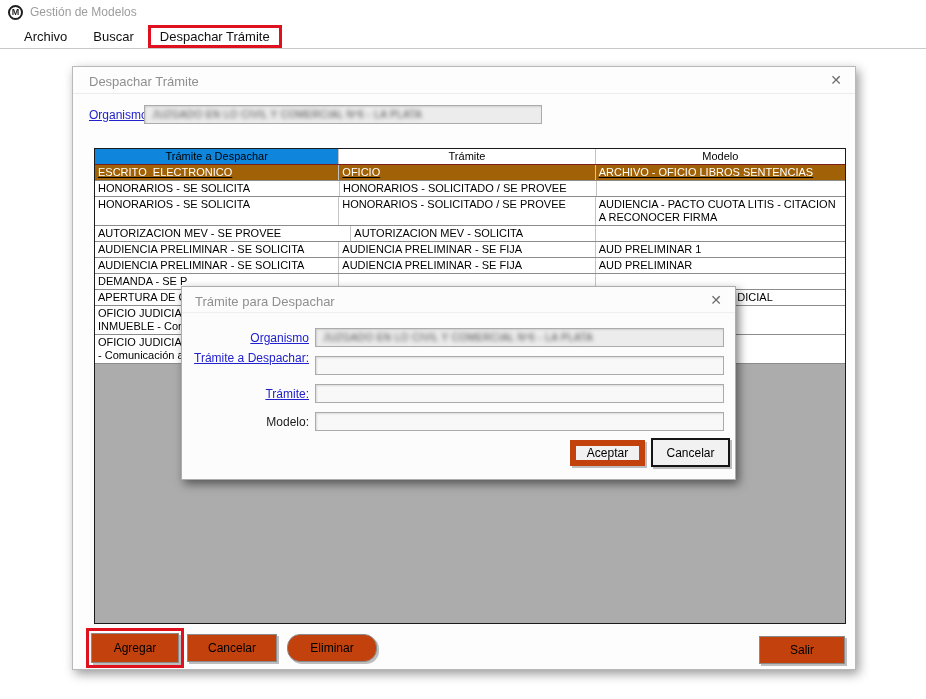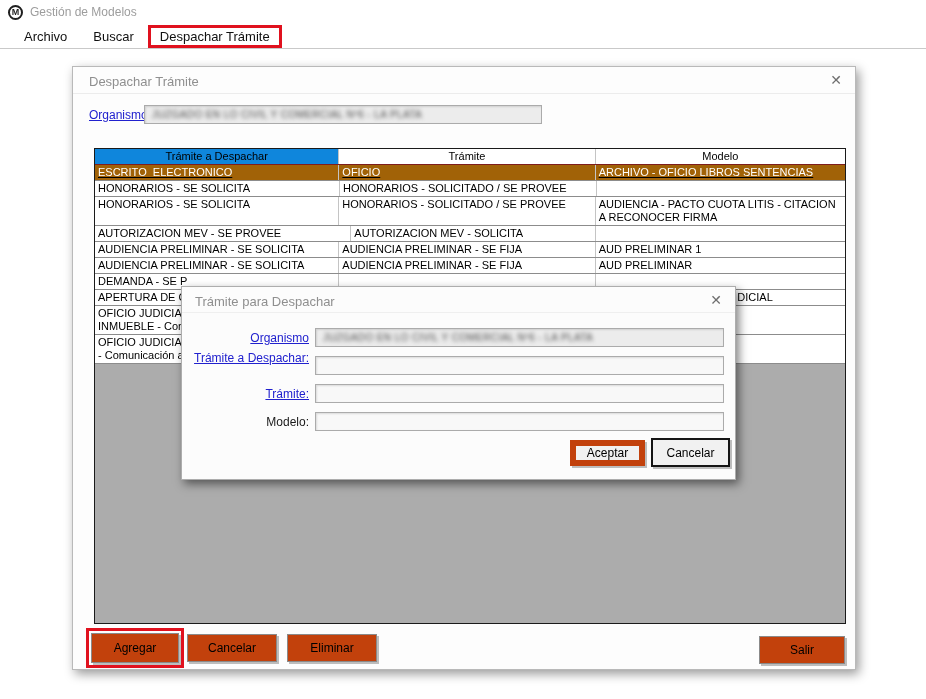--- a/index.html
+++ b/index.html
@@ -58,21 +58,21 @@
   .tr.selected { background:#a16207;text-decoration:underline; }
   .tr.selected .td { color:#FFF; }
   .td.shifted { padding-left:142px; }
 
   
   .btn { position:absolute; background:#c2410c; border:1px solid #8A8A8A;
     box-shadow:2px 2px 0 rgba(0,0,0,0.25); font-size:12px; color:#000;
     font-family:inherit; cursor:default; }
   .btn-agregar   { left:18px;  top:566px; width:88px; height:30px; outline:3px solid #E0111E; outline-offset:2px; }
   .btn-modificar { left:114px; top:567px; width:90px; height:28px; }
-  .btn-eliminar  { left:214px; top:567px; width:90px; height:28px; }
+  .btn-eliminar  { left:214px; top:567px; width:90px; height:28px;border-radius:13px; }
   .btn-salir     { left:686px; top:569px; width:86px; height:28px; }
 
   
   .modal { position:absolute; left:108px; top:219px; width:555px; height:194px;
     background:#FCFCFC; border:1px solid #ADADAD;
     box-shadow:3px 4px 9px rgba(0,0,0,0.50); }
   .modal-titlebar { position:relative; height:26px; border-bottom:1px solid #EFEFEF; }
   .modal-title { position:absolute; left:13px; top:7px; color:#8F8F8F; font-size:13px; }
   .modal-close { position:absolute; right:13px; top:5px; color:#6E6E6E; font-size:14px; }
   .frow-label { position:absolute; left:6px; width:121px; text-align:right; }

